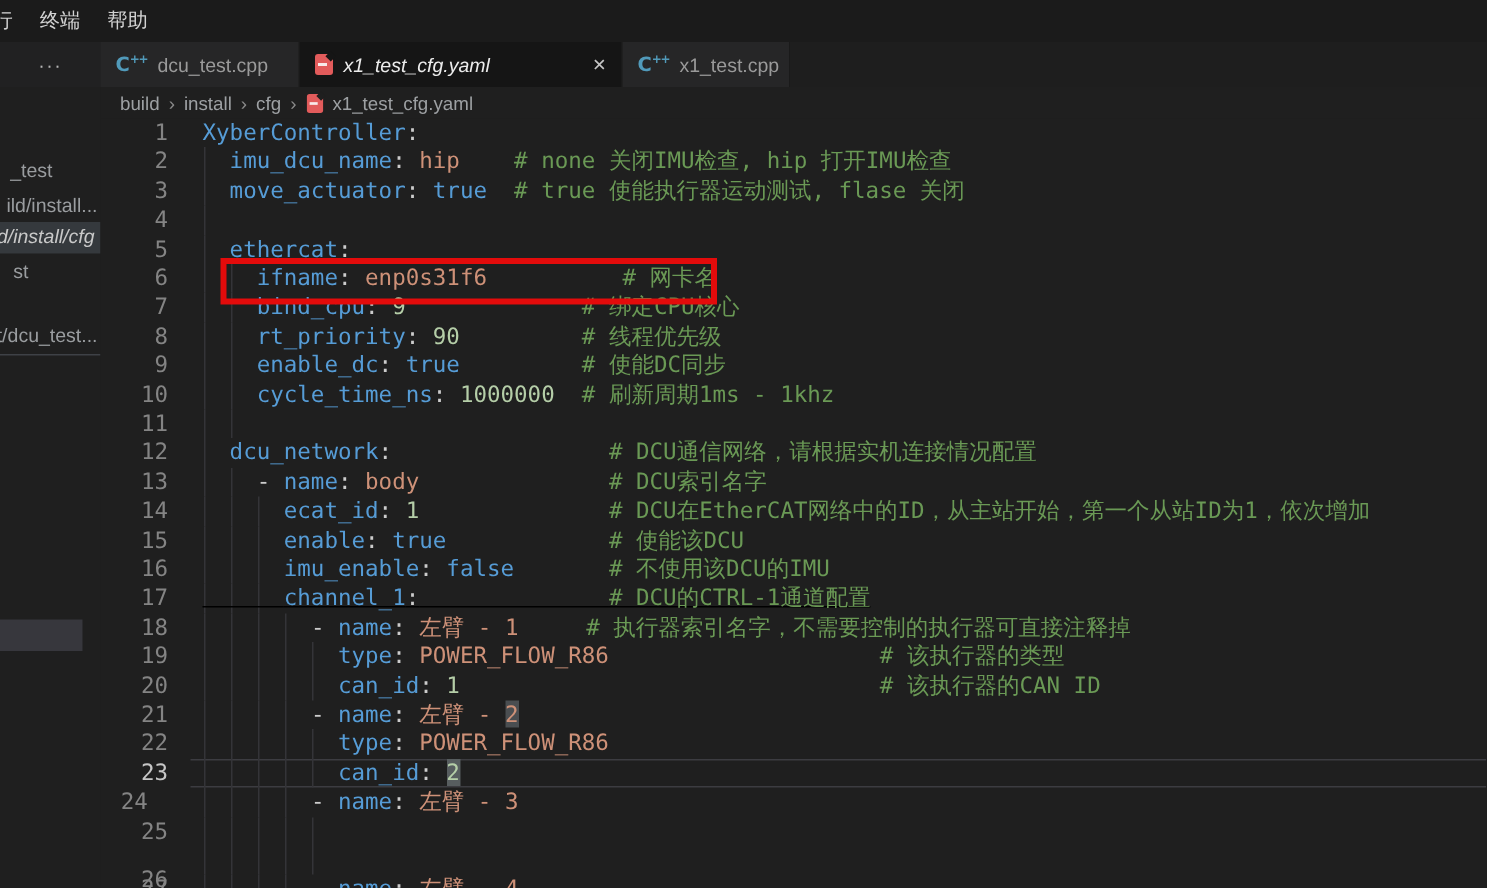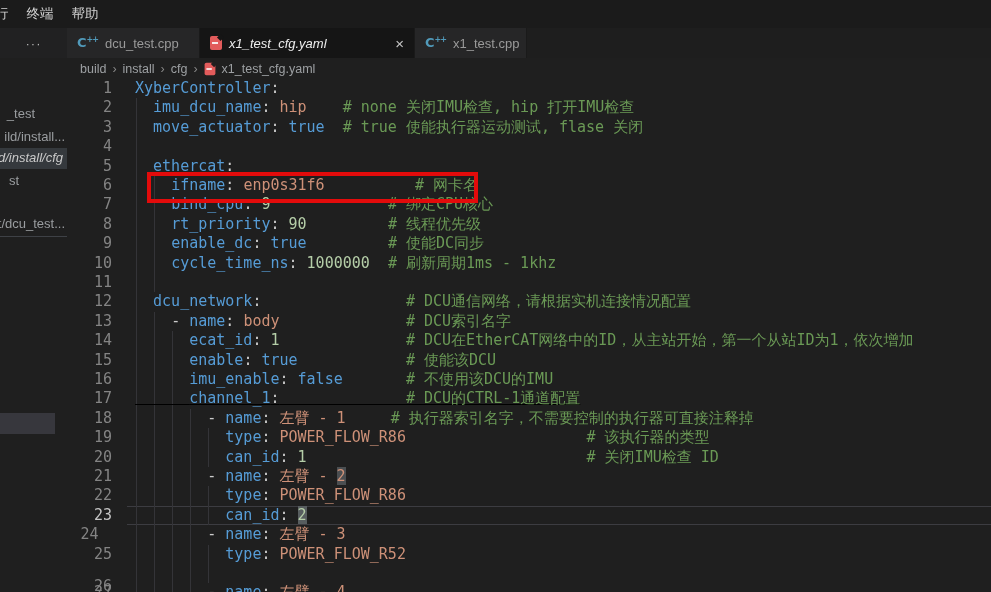--- a/index.html
+++ b/index.html
@@ -213,21 +213,21 @@
           <div class="guide" style="left: 105.12px; top: 349.2px;"></div>
           <div class="guide" style="left: 123.18px; top: 349.2px;"></div>
           <div class="guide" style="left: 141.24px; top: 349.2px;"></div>
           <div class="codeline" style="top: 349.2px;"><span class="tk-p">          </span><span class="tk-k">type</span><span class="tk-u">:</span><span class="tk-p"> </span><span class="tk-s">POWER_FLOW_R86</span><span class="tk-p">                    </span><span class="tk-c"># 该执行器的类型</span></div>
           <div class="gutter-num" style="top: 368.6px;">20</div>
           <div class="guide" style="left: 69px; top: 368.6px;"></div>
           <div class="guide" style="left: 87.06px; top: 368.6px;"></div>
           <div class="guide" style="left: 105.12px; top: 368.6px;"></div>
           <div class="guide" style="left: 123.18px; top: 368.6px;"></div>
           <div class="guide" style="left: 141.24px; top: 368.6px;"></div>
-          <div class="codeline" style="top: 368.6px;"><span class="tk-p">          </span><span class="tk-k">can_id</span><span class="tk-u">:</span><span class="tk-p"> </span><span class="tk-n">1</span><span class="tk-p">                               </span><span class="tk-c"># 关闭IMU检查 ID</span></div>
+          <div class="codeline" style="top: 368.6px;"><span class="tk-p">          </span><span class="tk-k">can_id</span><span class="tk-u">:</span><span class="tk-p"> </span><span class="tk-n">1</span><span class="tk-p">                               </span><span class="tk-c"># 该执行器的CAN ID</span></div>
           <div class="gutter-num" style="top: 388px;">21</div>
           <div class="guide" style="left: 69px; top: 388px;"></div>
           <div class="guide" style="left: 87.06px; top: 388px;"></div>
           <div class="guide" style="left: 105.12px; top: 388px;"></div>
           <div class="guide" style="left: 123.18px; top: 388px;"></div>
           <div class="codeline" style="top: 388px;"><span class="tk-p">        </span><span class="tk-u">- </span><span class="tk-k">name</span><span class="tk-u">:</span><span class="tk-p"> </span><span class="tk-s">左臂 - </span><span class="tk-sh">2</span></div>
           <div class="gutter-num" style="top: 407.4px;">22</div>
           <div class="guide" style="left: 69px; top: 407.4px;"></div>
           <div class="guide" style="left: 87.06px; top: 407.4px;"></div>
           <div class="guide" style="left: 105.12px; top: 407.4px;"></div>
@@ -246,21 +246,20 @@
           <div class="guide" style="left: 87.06px; top: 446.2px;"></div>
           <div class="guide" style="left: 105.12px; top: 446.2px;"></div>
           <div class="guide" style="left: 123.18px; top: 446.2px;"></div>
           <div class="codeline" style="top: 446.2px;"><span class="tk-p">        </span><span class="tk-u">- </span><span class="tk-k">name</span><span class="tk-u">:</span><span class="tk-p"> </span><span class="tk-s">左臂 - 3</span></div>
           <div class="gutter-num" style="top: 465.6px;">25</div>
           <div class="guide" style="left: 69px; top: 465.6px;"></div>
           <div class="guide" style="left: 87.06px; top: 465.6px;"></div>
           <div class="guide" style="left: 105.12px; top: 465.6px;"></div>
           <div class="guide" style="left: 123.18px; top: 465.6px;"></div>
           <div class="guide" style="left: 141.24px; top: 465.6px;"></div>
-          <div class="codeline" style="top: 465.6px;"><span class="tk-p">          </span><span class="tk-k">type</span><span class="tk-u">:</span><span class="tk-p"> </span><span class="tk-s">POWER_FLOW_R52</span></div>
           <div class="gutter-num" style="top: 485px; margin-top: 13px;">26</div>
           <div class="guide" style="left: 69px; top: 485px;"></div>
           <div class="guide" style="left: 87.06px; top: 485px;"></div>
           <div class="guide" style="left: 105.12px; top: 485px;"></div>
           <div class="guide" style="left: 123.18px; top: 485px;"></div>
           <div class="guide" style="left: 141.24px; top: 485px;"></div>
           <div class="gutter-num" style="top: 504.4px;">27</div>
           <div class="guide" style="left: 69px; top: 504.4px;"></div>
           <div class="guide" style="left: 87.06px; top: 504.4px;"></div>
           <div class="guide" style="left: 105.12px; top: 504.4px;"></div>

